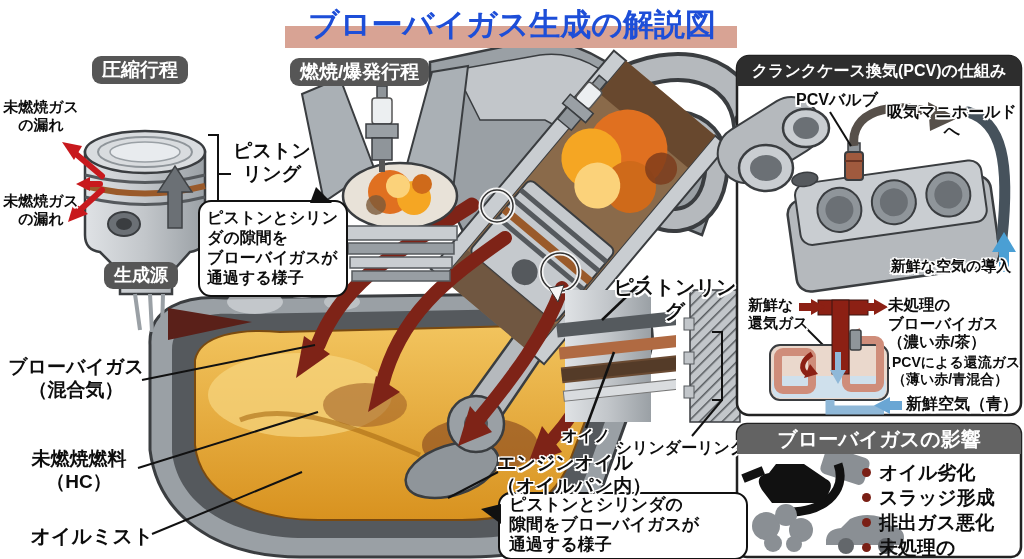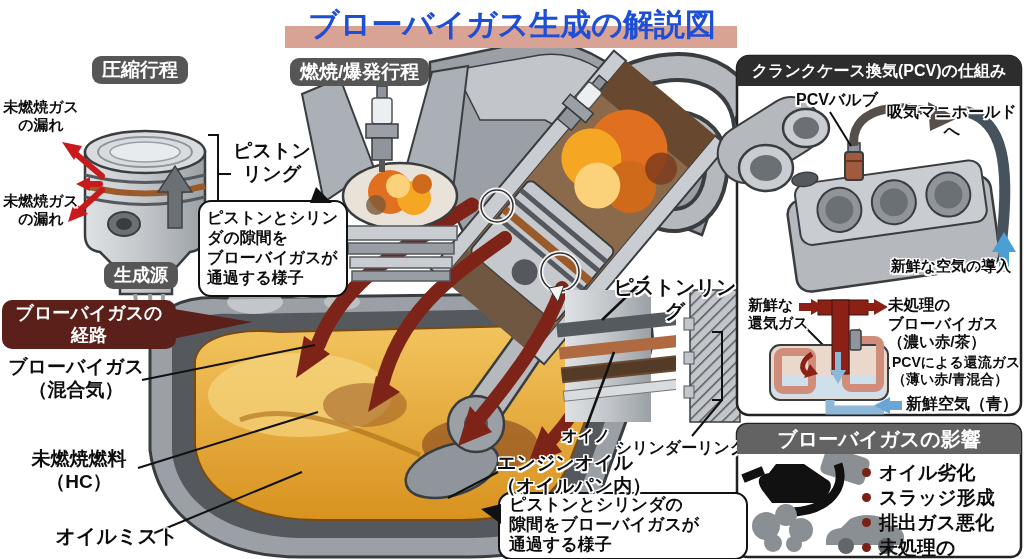--- a/index.html
+++ b/index.html
@@ -308,34 +308,32 @@
   </svg>
 
   <div class="title-wrap">
     <span class="title-hl"></span>
     <span class="title-text">ブローバイガス生成の解説図</span>
   </div>
 
   <div class="badge" style="left:92px;top:56px;font-size:19px;">圧縮行程</div>
   <div class="badge" style="left:290px;top:58px;font-size:19px;">燃焼/爆発行程</div>
   <div class="badge" style="left:104px;top:262px;font-size:18px;">生成源</div>
-  <div class="route-badge" style="left:2px;top:300px;width:158px;font-size:18px;">ブローバイガスの
-経路</div>
 
   <div class="lbl" style="left:0px;top:98px;width:82px;font-size:15px;">未燃焼ガス
 の漏れ</div>
   <div class="lbl" style="left:0px;top:192px;width:82px;font-size:15px;">未燃焼ガス
 の漏れ</div>
   <div class="lbl" style="left:226px;top:140px;width:92px;font-size:19px;">ピストン
 リング</div>
   <div class="lbl" style="left:0px;top:356px;width:152px;font-size:19px;">ブローバイガス
 （混合気）</div>
   <div class="lbl" style="left:16px;top:448px;width:126px;font-size:19px;">未燃焼燃料
 （HC）</div>
-  <div class="lbl" style="left:24px;top:524px;width:136px;font-size:20px;margin-left:25px;">オイルミスト</div>
+  <div class="lbl" style="left:24px;top:524px;width:136px;font-size:20px;">オイルミスト</div>
 
   <div class="bubble tail-up" style="left:198px;top:200px;width:132px;font-size:16px;padding:6px 7px;text-align:left;">ピストンとシリン
 ダの隙間を
 ブローバイガスが
 通過する様子</div>
   <div class="bubble tail-left" style="left:498px;top:492px;width:228px;font-size:17px;padding:2px 9px;text-align:left;line-height:1.18;font-family:Liberation Mono, monospace;">ピストンとシリンダの
 隙間をブローバイガスが
 通過する様子</div>
 
   <div class="lbl" style="left:612px;top:256px;width:126px;font-size:20px;margin-top:19px;">ピストンリング</div>

